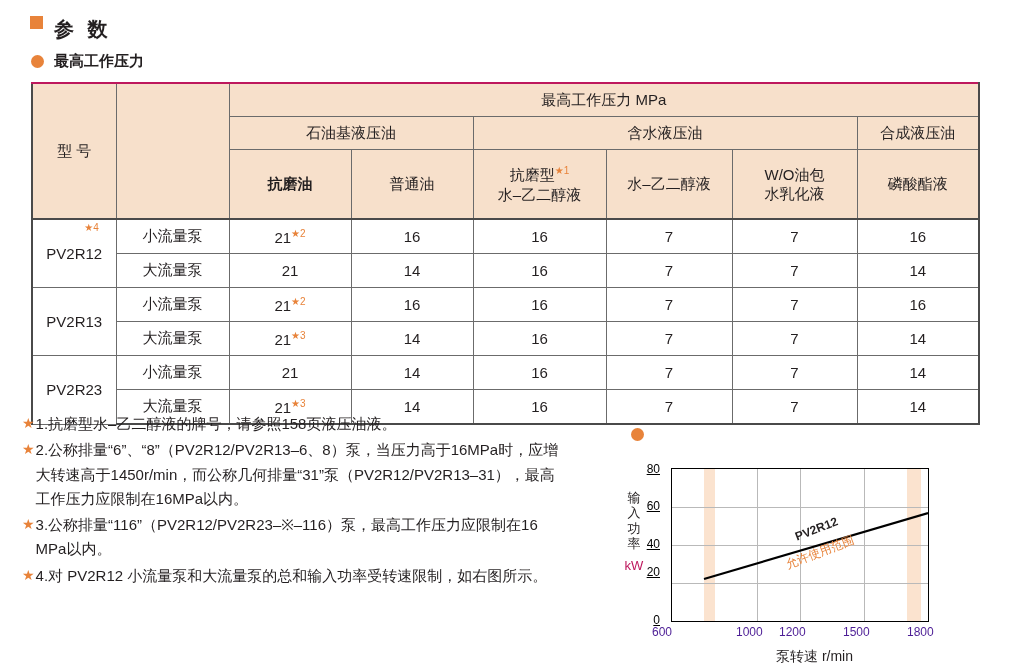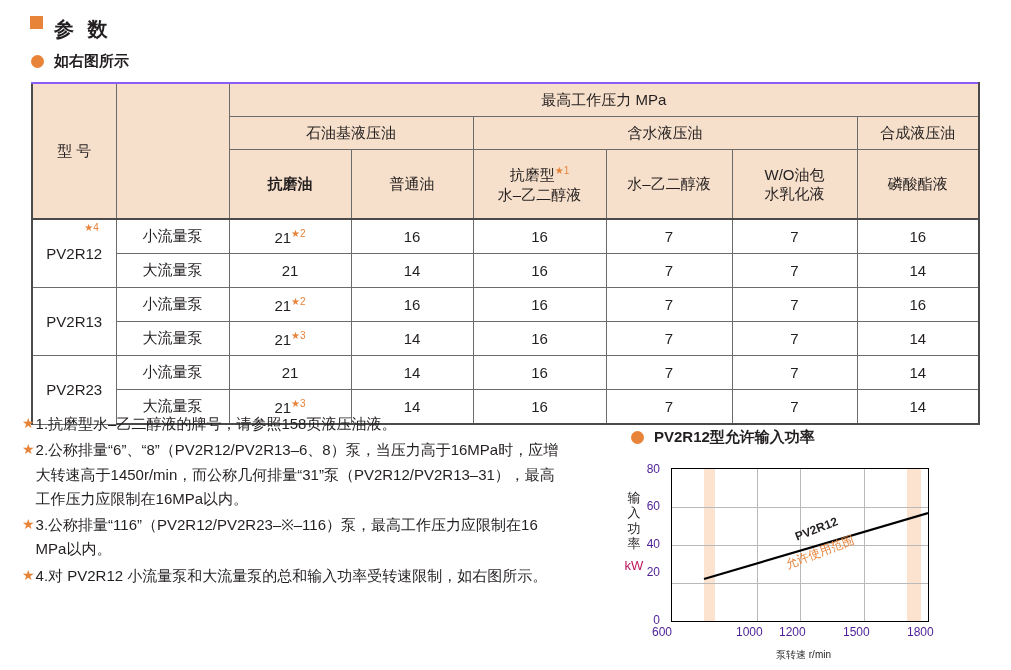--- a/index.html
+++ b/index.html
@@ -75,21 +75,21 @@
     font-size: 15px;
     color: #231f20;
   }
   .hdr {
     background: #f7e0cb;
     height: 30px;
   }
   .hdr-tall {
     background: #f7e0cb;
   }
-  .main-table .outer-top { border-top: 2px solid #8b5cf6; margin-top: 27px; }
+  .main-table .outer-top { border-top: 2px solid #be185d; margin-top: 27px; }
   .main-table .outer-bottom { border-bottom: 2px solid #4a4a4a; }
   .main-table .outer-left { border-left: 2px solid #4a4a4a; }
   .main-table .outer-right { border-right: 2px solid #4a4a4a; }
   .body-row td {
     height: 31px;
     background: #ffffff;
   }
   .model-cell {
     font-size: 15px;
     font-weight: bold;
@@ -181,21 +181,21 @@
     top: 96px;
     width: 36px;
     font-size: 13px;
     text-align: center;
     color: #be185d;
   }
   .axis-label-x {
     position: absolute;
     left: 160px;
     top: 186px;
-    font-size: 10px;
+    font-size: 14px;
     color: #231f20;
   }
   .plot-box {
     position: absolute;
     left: 55px;
     top: 6px;
     width: 256px;
     height: 152px;
     border: 1px solid #000000;
     background: #ffffff;
@@ -220,21 +220,22 @@
     top: 0;
     height: 100%;
     background: #fbe3cf;
   }
   .ytick {
     position: absolute;
     right: 0;
     width: 50px;
     text-align: right;
     font-size: 12px;
-    color: #4c1d95;
+    color: #000000;
+    text-decoration: underline;
   }
   .xtick {
     position: absolute;
     font-size: 12px;
     color: #4c1d95;
     text-align: left;
   }
   .series-label {
     position: absolute;
     font-size: 12px;
@@ -252,21 +253,21 @@
 </head>
 <body>
 
 <div class="heading-row">
   <span class="sq-marker"></span>
   <span class="heading-text">参 数</span>
 </div>
 
 <div class="subheading-row">
   <span class="dot-marker"></span>
-  <span class="subheading-text">如右图所示</span>
+  <span class="subheading-text">最高工作压力</span>
 </div>
 
 <table class="main-table">
   <colgroup>
     <col style="width:84px">
     <col style="width:113px">
     <col style="width:122px">
     <col style="width:122px">
     <col style="width:133px">
     <col style="width:126px">
@@ -389,21 +390,20 @@
     <span class="note-text">3.公称排量“116”（PV2R12/PV2R23–※–116）泵，最高工作压力应限制在16 MPa以内。</span>
   </div>
   <div class="note-item">
     <span class="note-star">★</span>
     <span class="note-text">4.对 PV2R12 小流量泵和大流量泵的总和输入功率受转速限制，如右图所示。</span>
   </div>
 </div>
 
 <div class="chart-title-row">
   <span class="dot-marker"></span>
-  <span class="chart-title-text">PV2R12型允许输入功率</span>
 </div>
 
 <div class="chart-area">
   <div class="axis-label-y">
     <span>输</span><br>
     <span>入</span><br>
     <span>功</span><br>
     <span>率</span>
   </div>
   <div class="axis-label-kw">kW</div>

